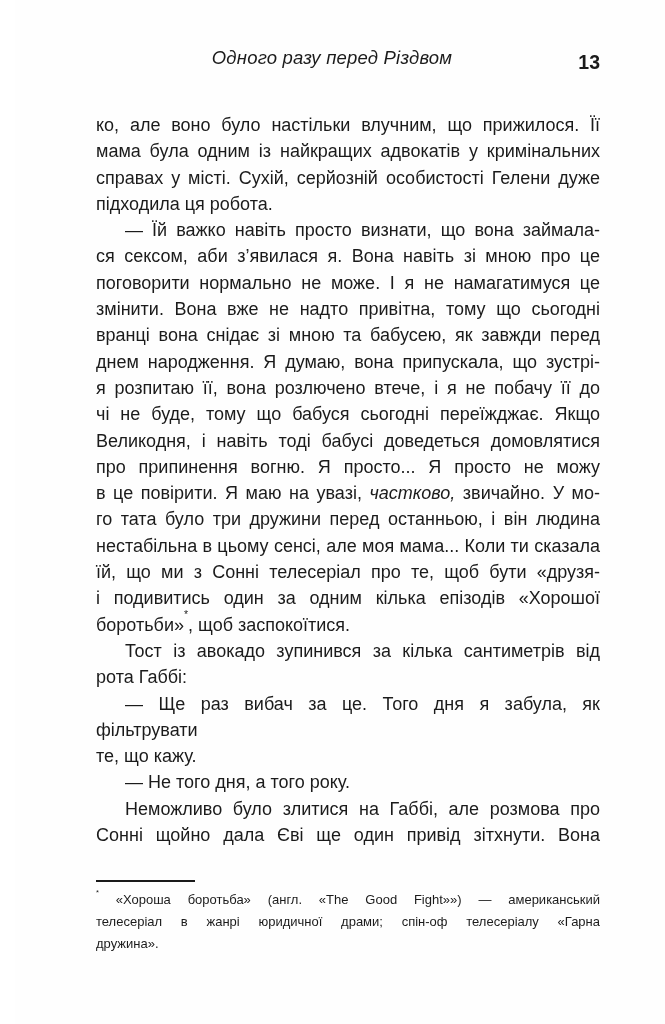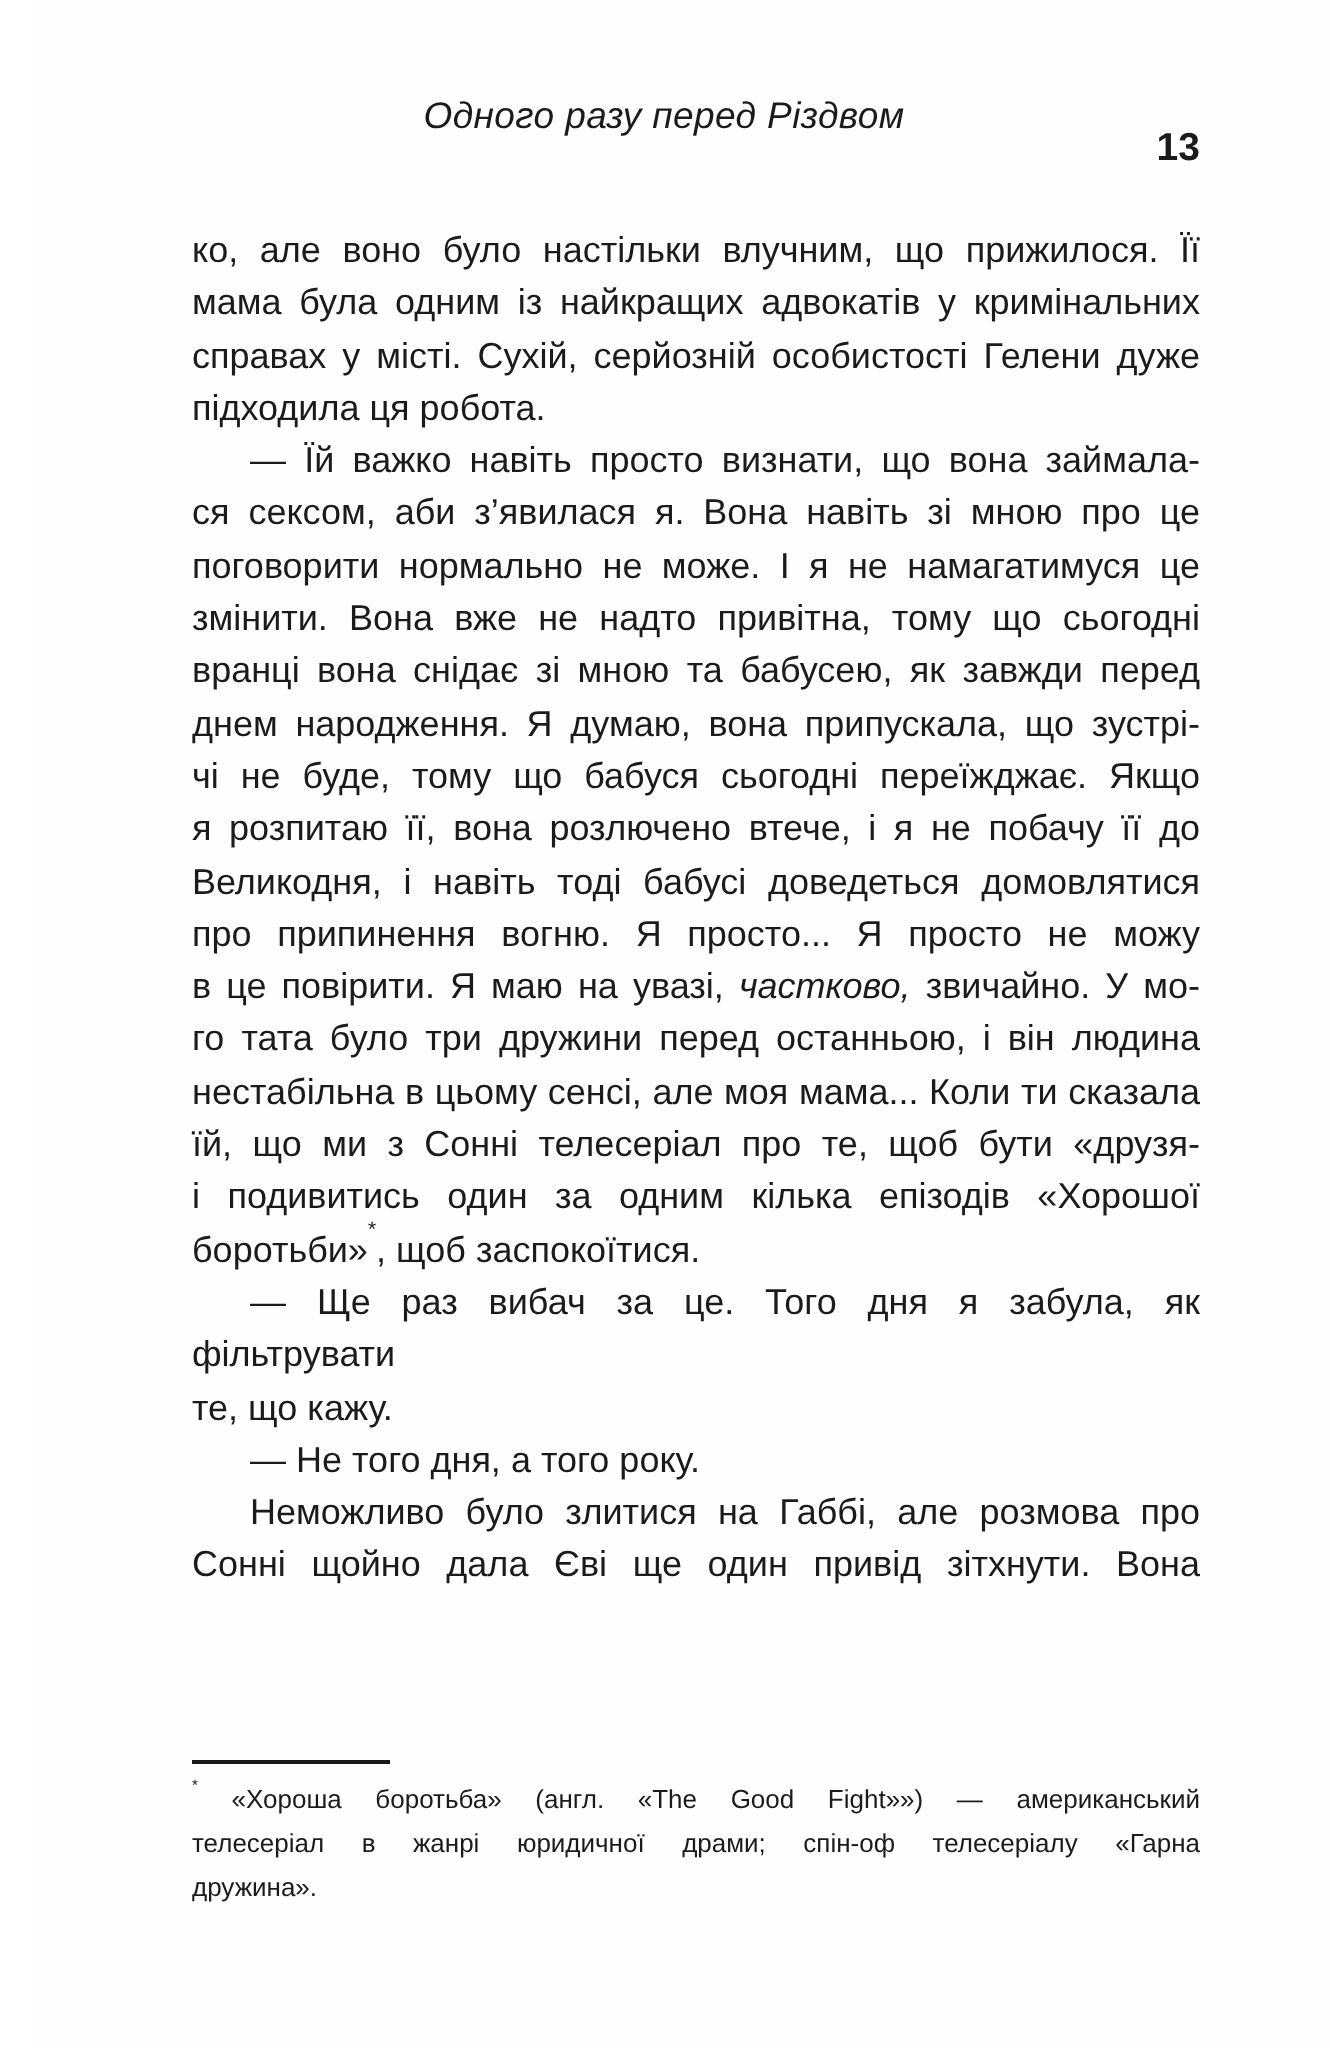--- a/index.html
+++ b/index.html
@@ -29,21 +29,21 @@
     display: block;
     text-align: center;
     transform: translateX(-16px);
     font-style: italic;
     font-size: 18.5px;
     line-height: 24px;
     letter-spacing: 0.2px;
   }
   .page-number {
     position: absolute;
-    top: 16px;
+    top: 4px;
     right: 0;
     font-weight: bold;
     font-size: 19.5px;
     line-height: 24px;
   }
   
   .body-text {
     position: absolute;
     top: 112px;
     left: 81px;
@@ -107,30 +107,34 @@
         <div class="line">справах у місті. Сухій, серйозній особистості Гелени дуже</div>
         <div class="line no-just">підходила ця робота.</div>
       </div>
       <div class="paragraph">
         <div class="line first">— Їй важко навіть просто визнати, що вона займала-</div>
         <div class="line">ся сексом, аби з’явилася я. Вона навіть зі мною про це</div>
         <div class="line">поговорити нормально не може. І я не намагатимуся це</div>
         <div class="line">змінити. Вона вже не надто привітна, тому що сьогодні</div>
         <div class="line">вранці вона снідає зі мною та бабусею, як завжди перед</div>
         <div class="line">днем народження. Я думаю, вона припускала, що зустрі-</div>
+        <div class="line">я розпитаю її, вона розлючено втече, і я не побачу її до</div>
         <div class="line">чі не буде, тому що бабуся сьогодні переїжджає. Якщо</div>
-        <div class="line">я розпитаю її, вона розлючено втече, і я не побачу її до</div>
         <div class="line">Великодня, і навіть тоді бабусі доведеться домовлятися</div>
         <div class="line">про припинення вогню. Я просто... Я просто не можу</div>
         <div class="line">в це повірити. Я маю на увазі, <em>частково,</em> звичайно. У мо-</div>
         <div class="line">го тата було три дружини перед останньою, і він людина</div>
         <div class="line">нестабільна в цьому сенсі, але моя мама... Коли ти сказала</div>
         <div class="line">їй, що ми з Сонні телесеріал про те, щоб бути «друзя-</div>
         <div class="line">і подивитись один за одним кілька епізодів «Хорошої</div>
         <div class="line no-just">боротьби»<sup class="fn-mark">*</sup>, щоб заспокоїтися.</div>
+      </div>
+      <div class="paragraph">
+        <div class="line first">Тост із авокадо зупинився за кілька сантиметрів від</div>
+        <div class="line no-just">рота Габбі:</div>
       </div>
       <div class="paragraph">
         <div class="line first">— Ще раз вибач за це. Того дня я забула, як фільтрувати</div>
         <div class="line no-just">те, що кажу.</div>
       </div>
       <div class="paragraph">
         <div class="line first no-just">— Не того дня, а того року.</div>
       </div>
       <div class="paragraph">
         <div class="line first">Неможливо було злитися на Габбі, але розмова про</div>

